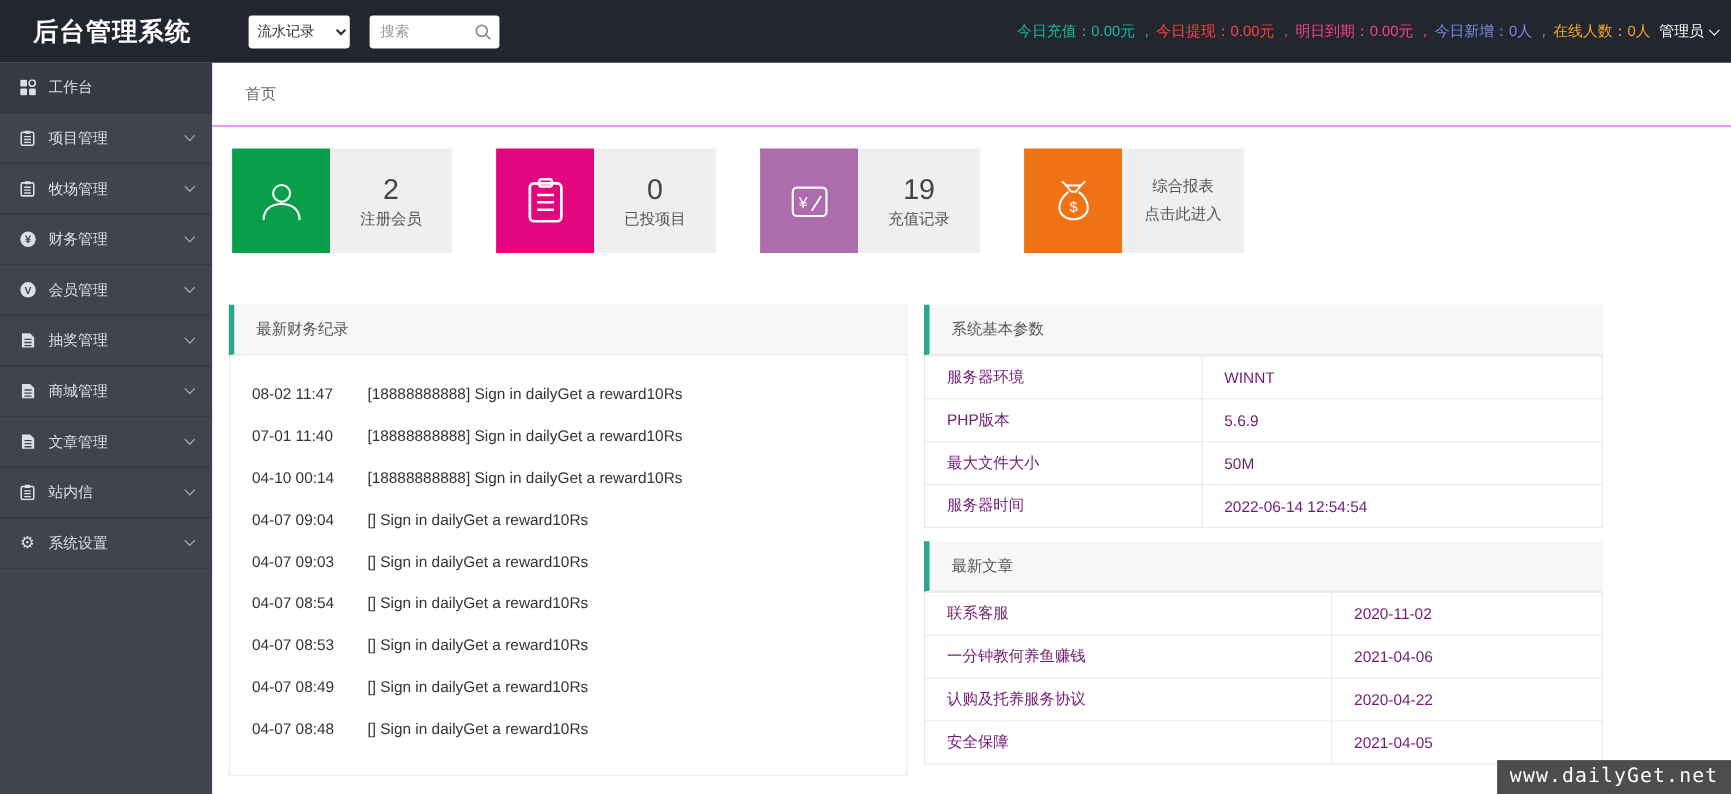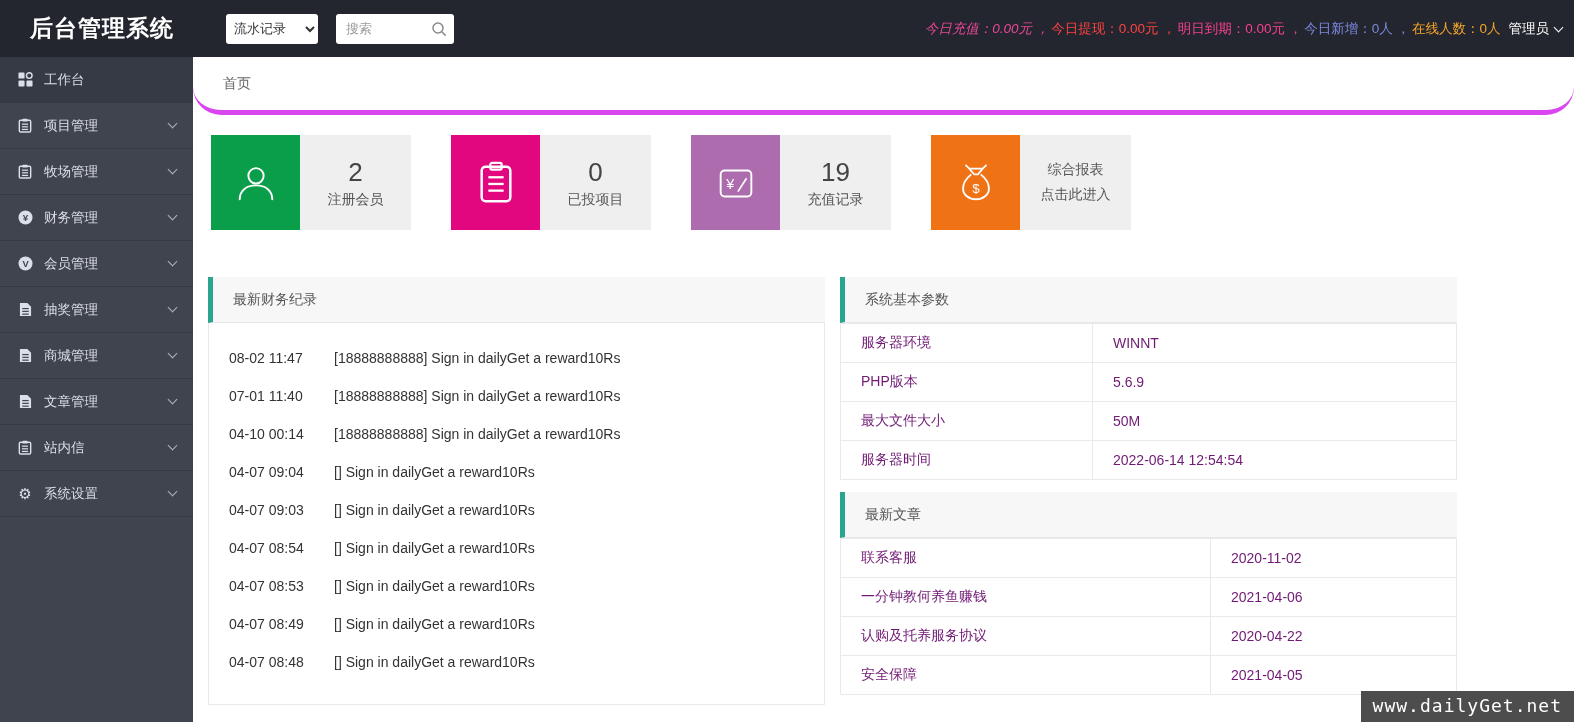--- a/index.html
+++ b/index.html
@@ -22,21 +22,21 @@
   
   .sidebar { position:absolute; top:57px; left:0; bottom:0; width:193px; background:#3f444f; }
   .side-item { height:46px; display:flex; align-items:center; padding:0 17px; color:#dcdfe6; font-size:13.5px; border-bottom:1px solid #353a44; cursor:pointer; }
   .side-item.active { background:#353a44; }
   .sicon { width:16px; height:16px; margin-right:11px; display:flex; align-items:center; justify-content:center; color:#dbdfe7; flex:none; font-size:15px; line-height:1; }
   .slabel { flex:1; }
   .chev { width:7px; height:7px; border-right:1.7px solid #aeb4bf; border-bottom:1.7px solid #aeb4bf; transform:rotate(45deg); margin-top:-4px; flex:none; }
 
   
   .main { position:absolute; top:57px; left:193px; right:0; bottom:0; background:#fff; }
-  .breadcrumb-bar { height:58px; border-bottom:5px solid #d946ef; display:flex; align-items:center; padding-left:30px;border-radius:28px; }
+  .breadcrumb-bar { height:58px; border-bottom:1px solid #d946ef; display:flex; align-items:center; padding-left:30px; }
   .breadcrumb-bar a { color:#666; font-size:14px; text-decoration:none; cursor:pointer; }
 
   
   .cards { position:absolute; top:78px; left:18px; display:flex; gap:40px; }
   .card { width:200px; height:95px; display:flex; cursor:pointer; }
   .card-icon { width:89px; display:flex; align-items:center; justify-content:center; flex:none; }
   .card-body { flex:1; background:#efefef; display:flex; flex-direction:column; align-items:center; justify-content:center; }
   .card-value { font-size:26px; color:#444; line-height:1.25; }
   .card-label { font-size:14px; color:#555; margin-top:3px; }
   .card.report .card-value { font-size:14px; color:#555; }
@@ -76,21 +76,21 @@
 
   <div class="search-box">
     <input type="text" placeholder="搜索" style="">
     <svg class="search-icon" viewBox="0 0 16 16">
       <circle cx="7" cy="7" r="5" fill="none" stroke="#8a8a8a" stroke-width="1.5"></circle>
       <line x1="10.8" y1="10.8" x2="14.6" y2="14.6" stroke="#8a8a8a" stroke-width="1.5"></line>
     </svg>
   </div>
 
   <div class="header-stats">
-    <span style="color: #ec4899; font-style: italic;">今日充值：0.00元 ，</span>
+    <span style="color: #14b8a6;">今日充值：0.00元 ，</span>
     <span style="color: rgb(255, 66, 66);">今日提现：0.00元 ，</span>
     <span style="color: rgb(245, 65, 140);">明日到期：0.00元 ，</span>
     <span style="color: rgb(125, 136, 224);">今日新增：0人 ，</span>
     <span style="color: rgb(245, 166, 42);">在线人数：0人</span>
   </div>
 
   <div class="admin">
     <span>管理员</span>
     <span class="chev"></span>
   </div>

